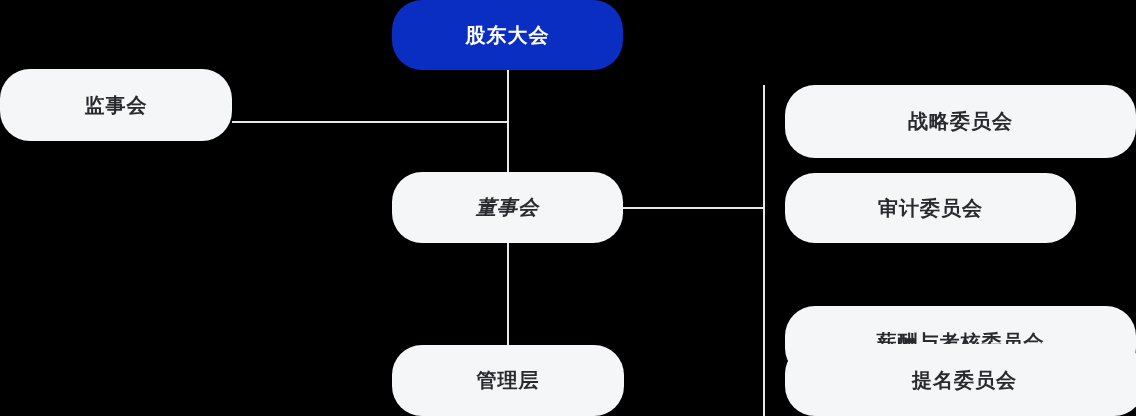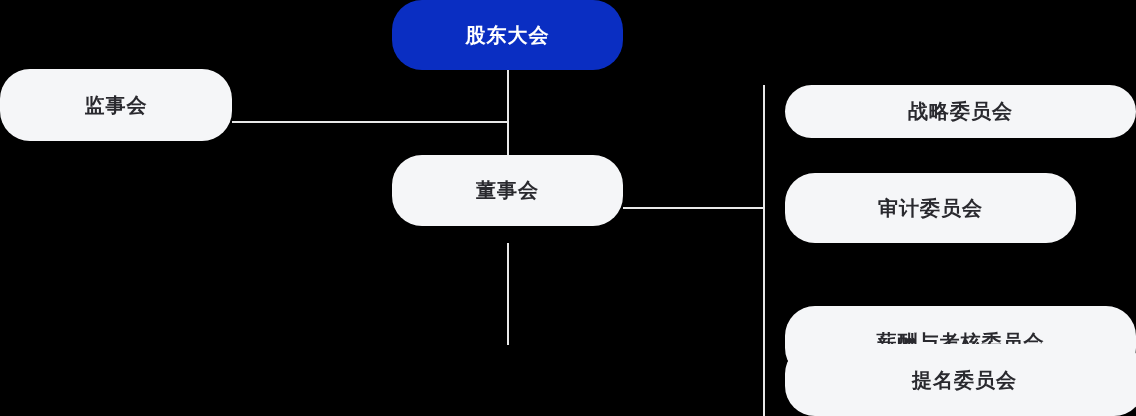--- a/index.html
+++ b/index.html
@@ -53,26 +53,29 @@
   <div class="edge" style="left:763px;top:85px;width:2px;height:331px;"></div>
 
   <div class="node primary" style="left:392px;top:0;width:231px;height:70px;">
     <span>股东大会</span>
   </div>
 
   <div class="node" style="left:0;top:69px;width:232px;height:72px;">
     <span>监事会</span>
   </div>
 
-  <div class="node" style="left:392px;top:155px;width:231px;height:71px;">
+  <div class="node" style="left:392px;top:172px;width:231px;height:71px;font-style:italic;">
     <span>董事会</span>
   </div>
 
+  <div class="node" style="left:392px;top:345px;width:232px;height:71px;">
+    <span>管理层</span>
+  </div>
 
-  <div class="node" style="left:785px;top:85px;width:351px;height:53px;">
+  <div class="node" style="left:785px;top:85px;width:351px;height:73px;">
     <span>战略委员会</span>
   </div>
 
   <div class="node" style="left:785px;top:173px;width:291px;height:70px;">
     <span>审计委员会</span>
   </div>
 
   <div class="node" style="left:785px;top:258px;width:351px;height:72px;margin-top:48px;">
     <span>薪酬与考核委员会</span>
   </div>

